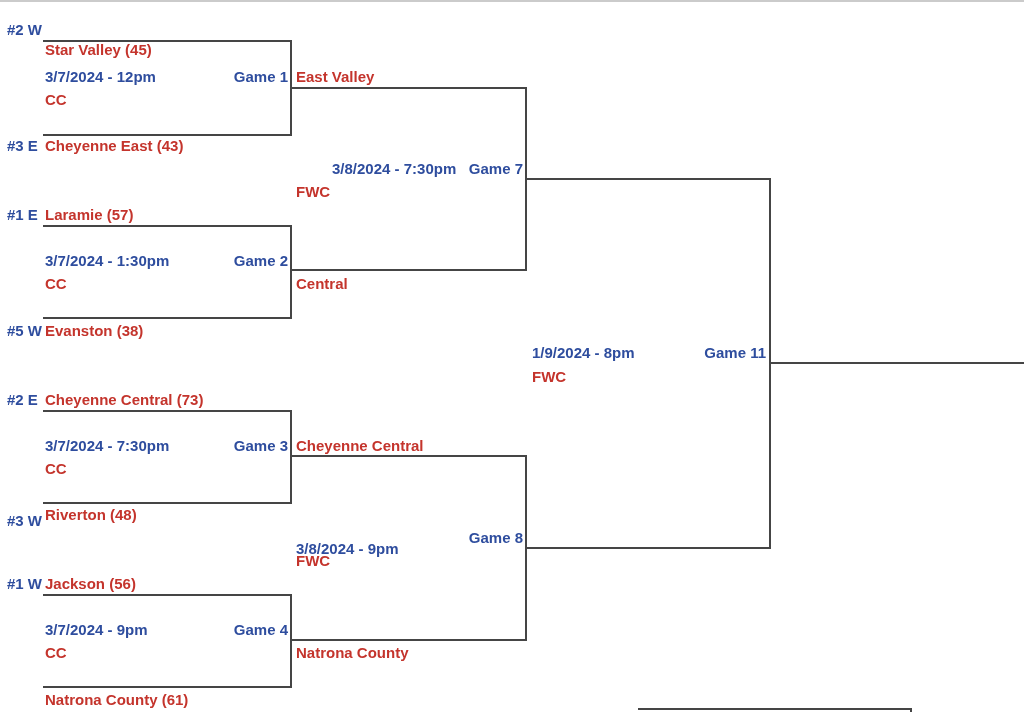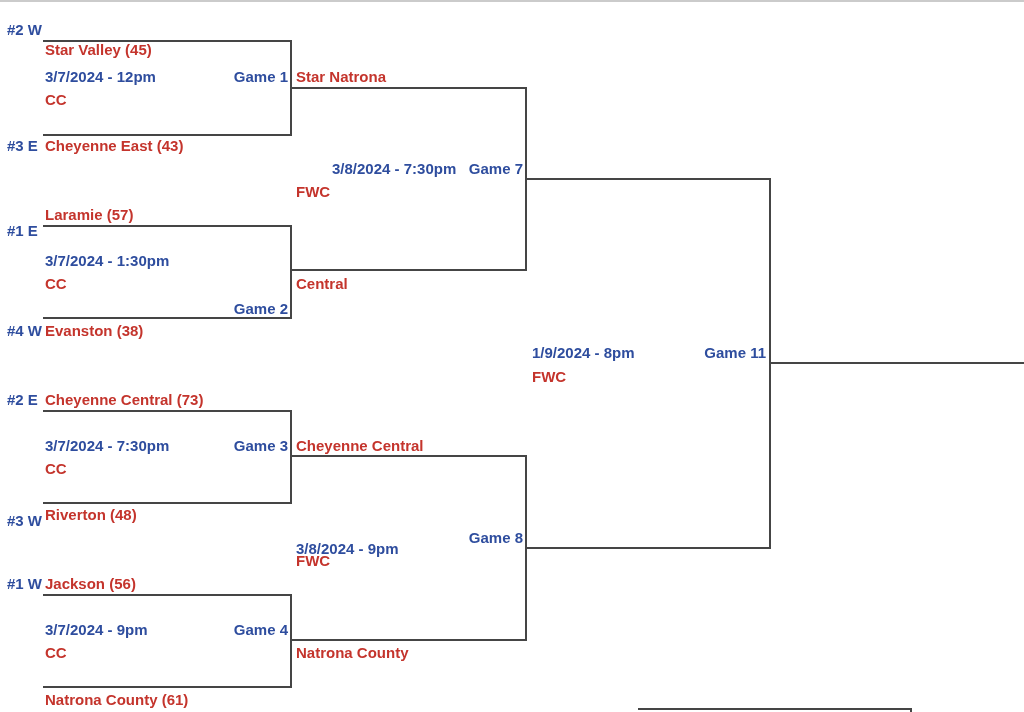--- a/index.html
+++ b/index.html
@@ -83,28 +83,28 @@
   <div class="hl" style="left:638px; top:708px; width:274px;"></div>
   <div class="vl" style="left:910px; top:708px; height:4px;"></div>
 
   <div class="lbl blue" style="left:7px;   top:23px;">#2 W</div>
   <div class="lbl red" style="left:45px;  top:23px;margin-top:20px;">Star Valley (45)</div>
   <div class="lbl blue" style="left:45px;  top:70px;">3/7/2024 - 12pm</div>
   <div class="lbl blue" style="right:736px; top:70px;">Game 1</div>
   <div class="lbl red" style="left:45px;  top:93px;">CC</div>
   <div class="lbl blue" style="left:7px;   top:139px;">#3 E</div>
   <div class="lbl red" style="left:45px;  top:139px;">Cheyenne East (43)</div>
-  <div class="lbl red" style="left:296px; top:70px;">Star Natrona</div>
+  <div class="lbl red" style="left:296px; top:70px;">East Valley</div>
 
-  <div class="lbl blue" style="left:7px;   top:224px;">#1 E</div>
+  <div class="lbl blue" style="left:7px;   top:208px;">#1 E</div>
   <div class="lbl red" style="left:45px;  top:208px;">Laramie (57)</div>
   <div class="lbl blue" style="left:45px;  top:254px;">3/7/2024 - 1:30pm</div>
-  <div class="lbl blue" style="right:736px; top:254px;margin-top:48px;">Game 2</div>
+  <div class="lbl blue" style="right:736px; top:254px;">Game 2</div>
   <div class="lbl red" style="left:45px;  top:277px;">CC</div>
-  <div class="lbl blue" style="left:7px;   top:324px;">#4 W</div>
+  <div class="lbl blue" style="left:7px;   top:324px;">#5 W</div>
   <div class="lbl red" style="left:45px;  top:324px;">Evanston (38)</div>
   <div class="lbl red" style="left:296px; top:277px;">Central</div>
 
   <div class="lbl blue" style="left:7px;   top:393px;">#2 E</div>
   <div class="lbl red" style="left:45px;  top:393px;">Cheyenne Central (73)</div>
   <div class="lbl blue" style="left:45px;  top:439px;">3/7/2024 - 7:30pm</div>
   <div class="lbl blue" style="right:736px; top:439px;">Game 3</div>
   <div class="lbl red" style="left:45px;  top:462px;">CC</div>
   <div class="lbl blue" style="left:7px;   top:508px;margin-top:6px;">#3 W</div>
   <div class="lbl red" style="left:45px;  top:508px;">Riverton (48)</div>

